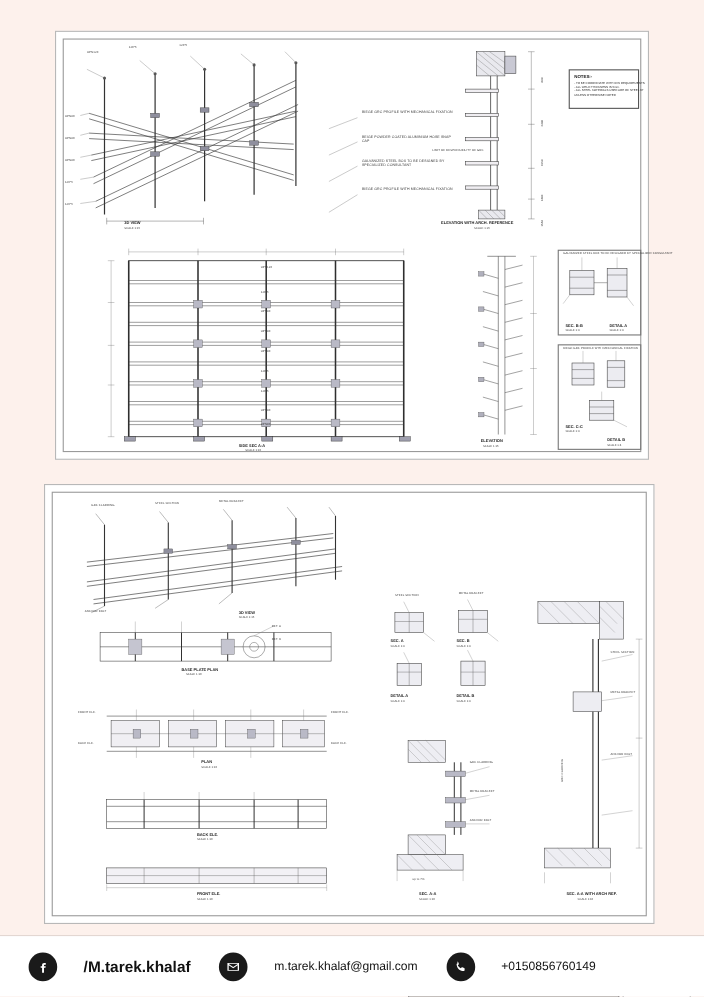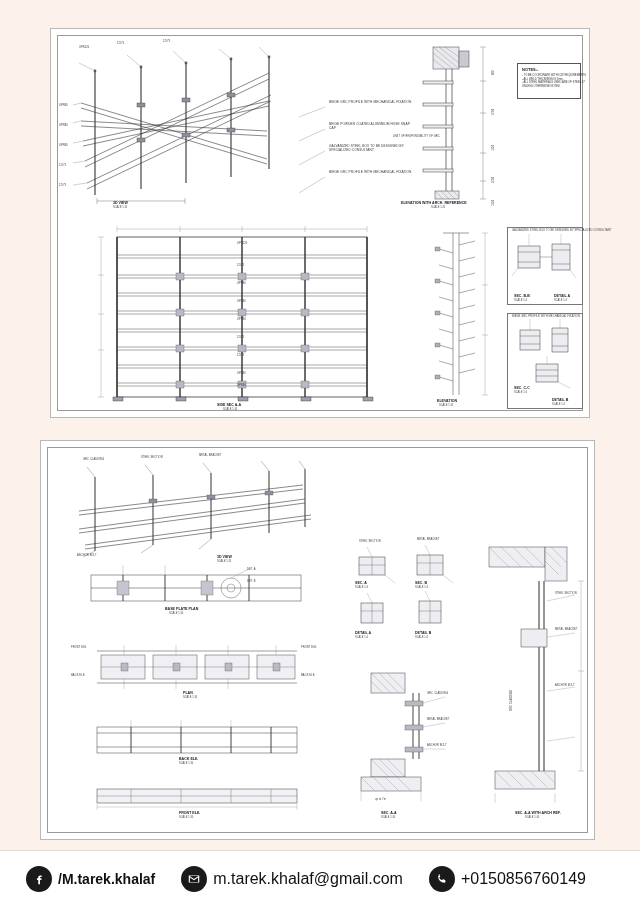--- a/index.html
+++ b/index.html
@@ -71,29 +71,29 @@
   .footer{
     position:absolute;
     left:0;right:0;bottom:0;height:56px;
     background:#ffffff;
     border-top:1px solid #e3d7d2;
     display:flex;align-items:center;
     gap:26px;
     padding-left:26px;
     box-sizing:border-box;
   }
-  .contact{display:flex;align-items:center;gap:6px;}
+  .contact{display:flex;align-items:center;gap:24px;}
   .cicon{
     width:26px;height:26px;border-radius:50%;
     background:#1a1a1a;color:#fff;
     display:flex;align-items:center;justify-content:center;
     font-size:14px;font-weight:bold;flex:none;
   }
   .cicon svg{width:14px;height:14px;fill:#fff;}
-  .ctext{font-size:16px;color:#111;font-family:"Liberation Sans", sans-serif;white-space:nowrap;}
+  .ctext{font-size:11px;color:#111;font-family:"Liberation Sans", sans-serif;white-space:nowrap;}
   .ctext.big{font-size:14px;font-weight:bold;}
 </style>
 </head>
 <body>
 
 <div class="page">
 
   <div class="sheet" id="sheet-top">
     <div class="sheet-inner"></div>
 

